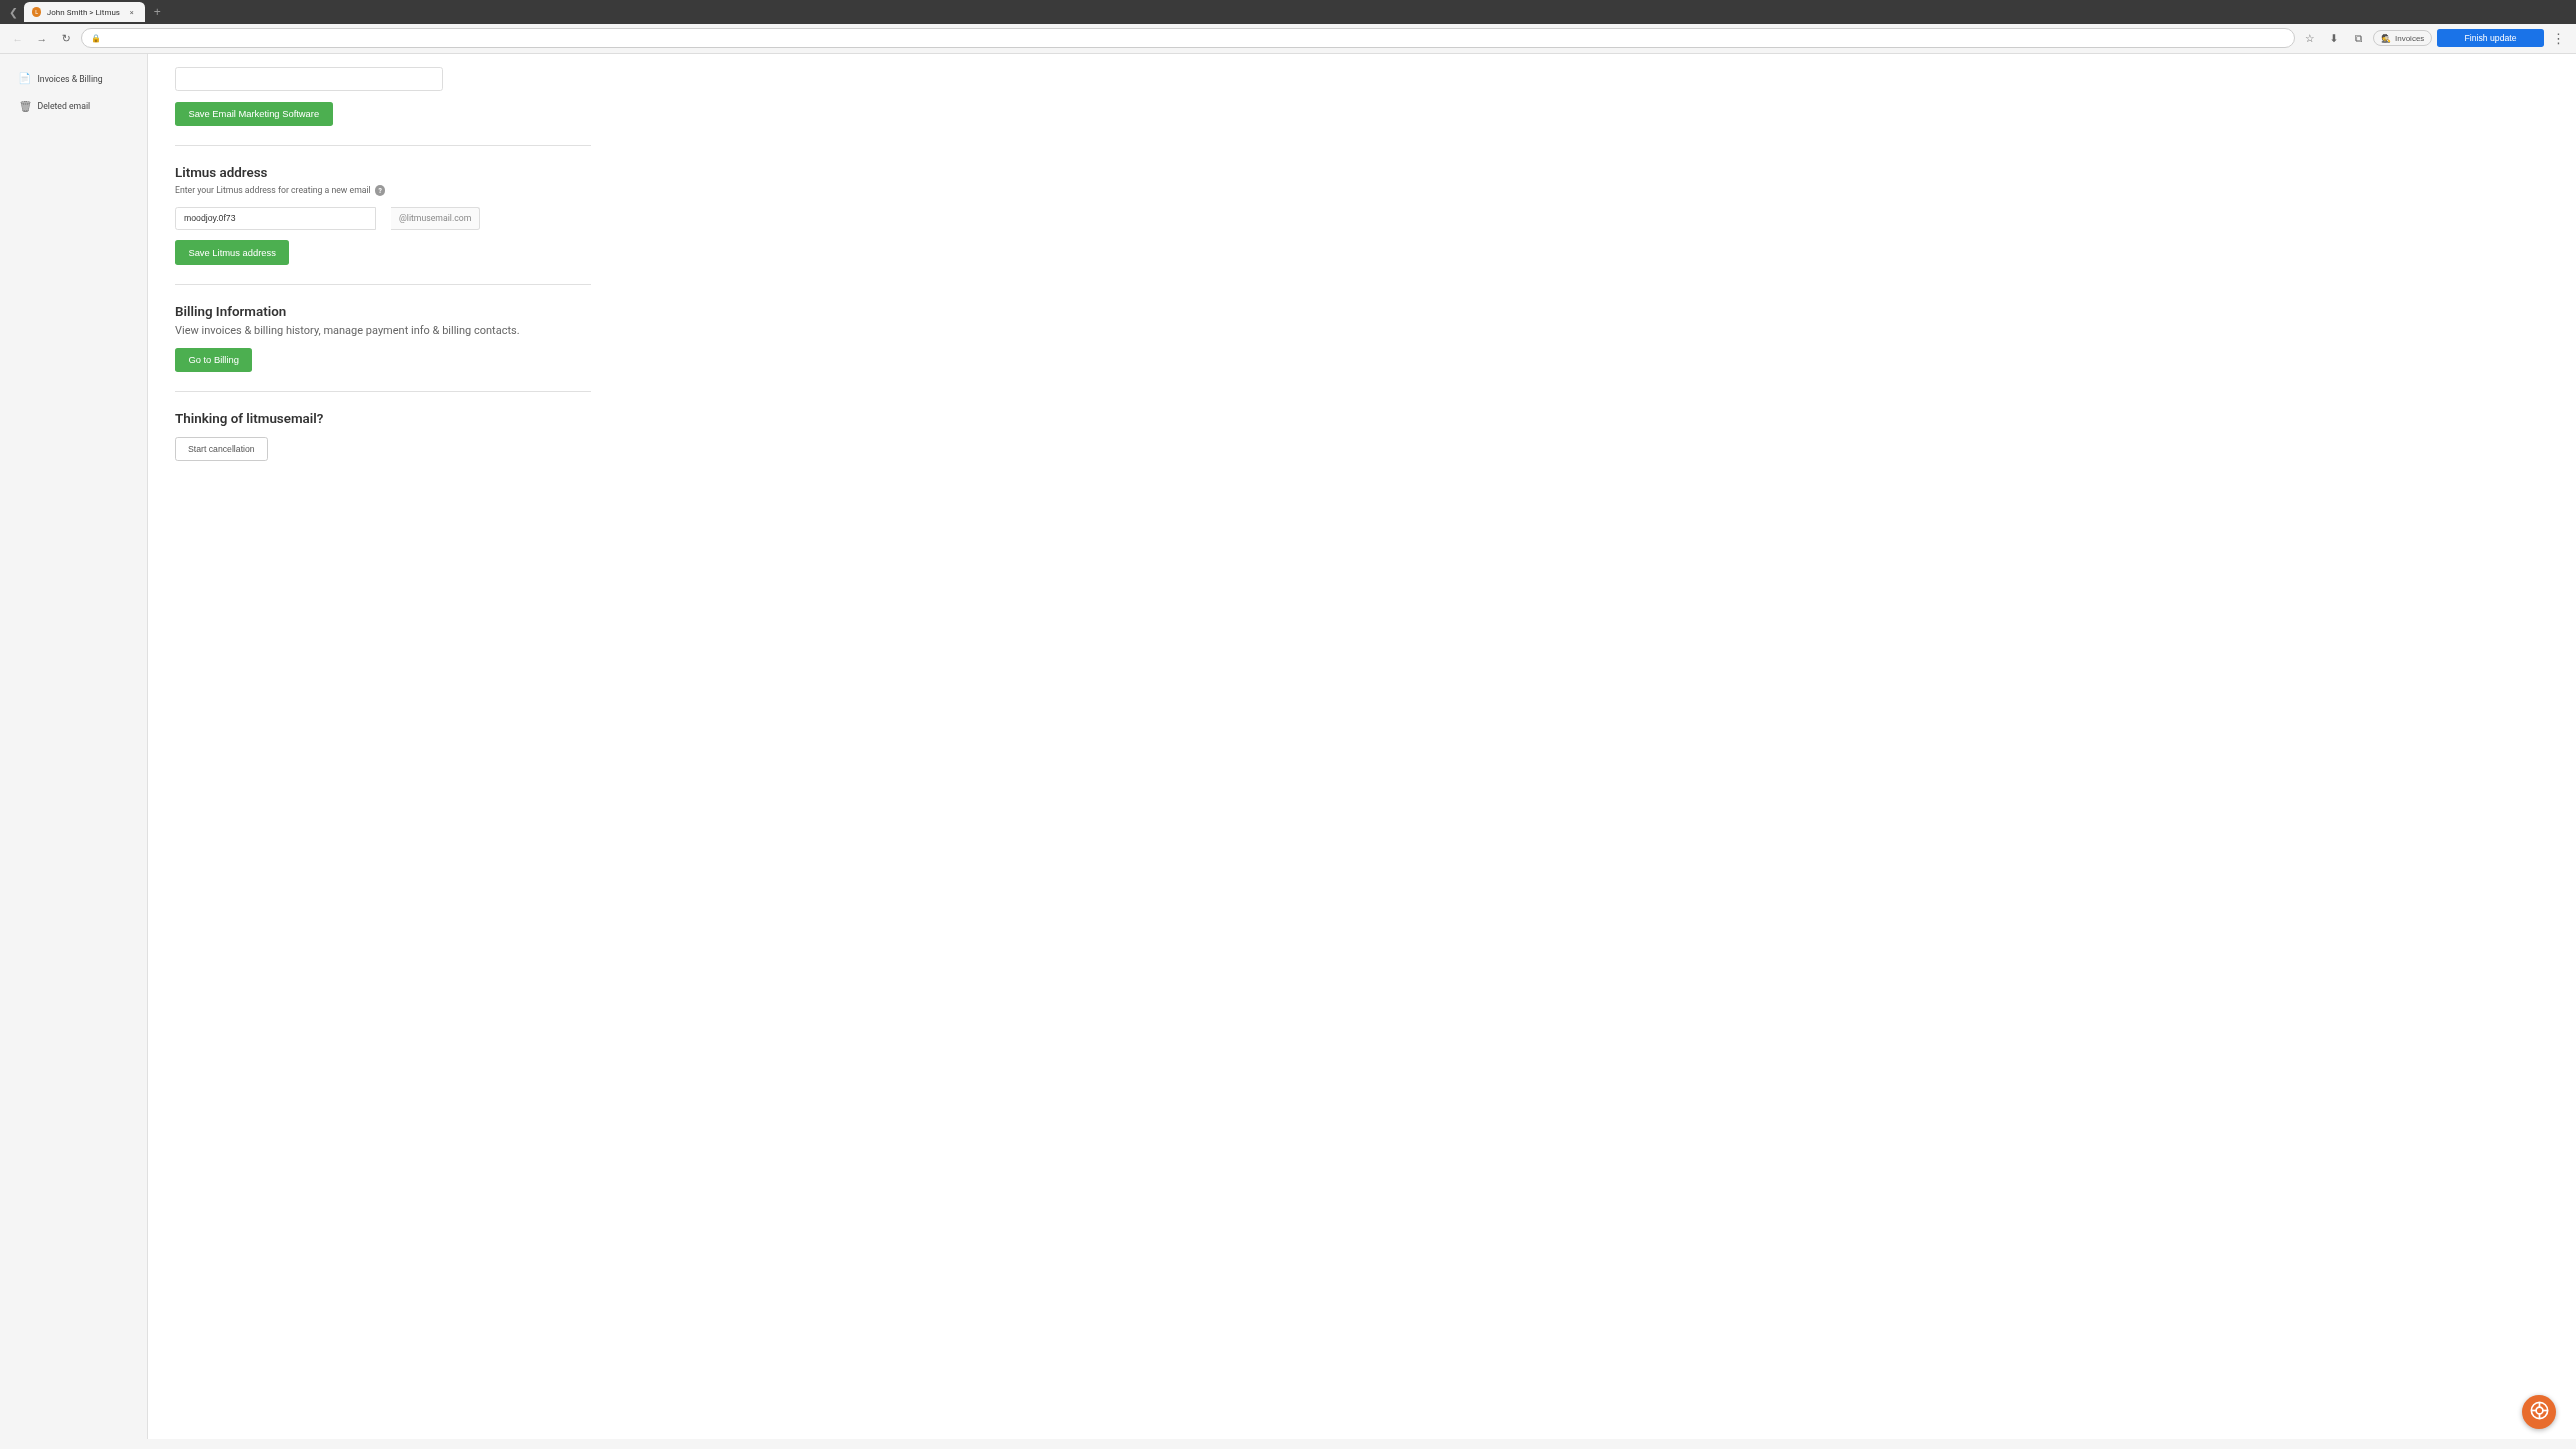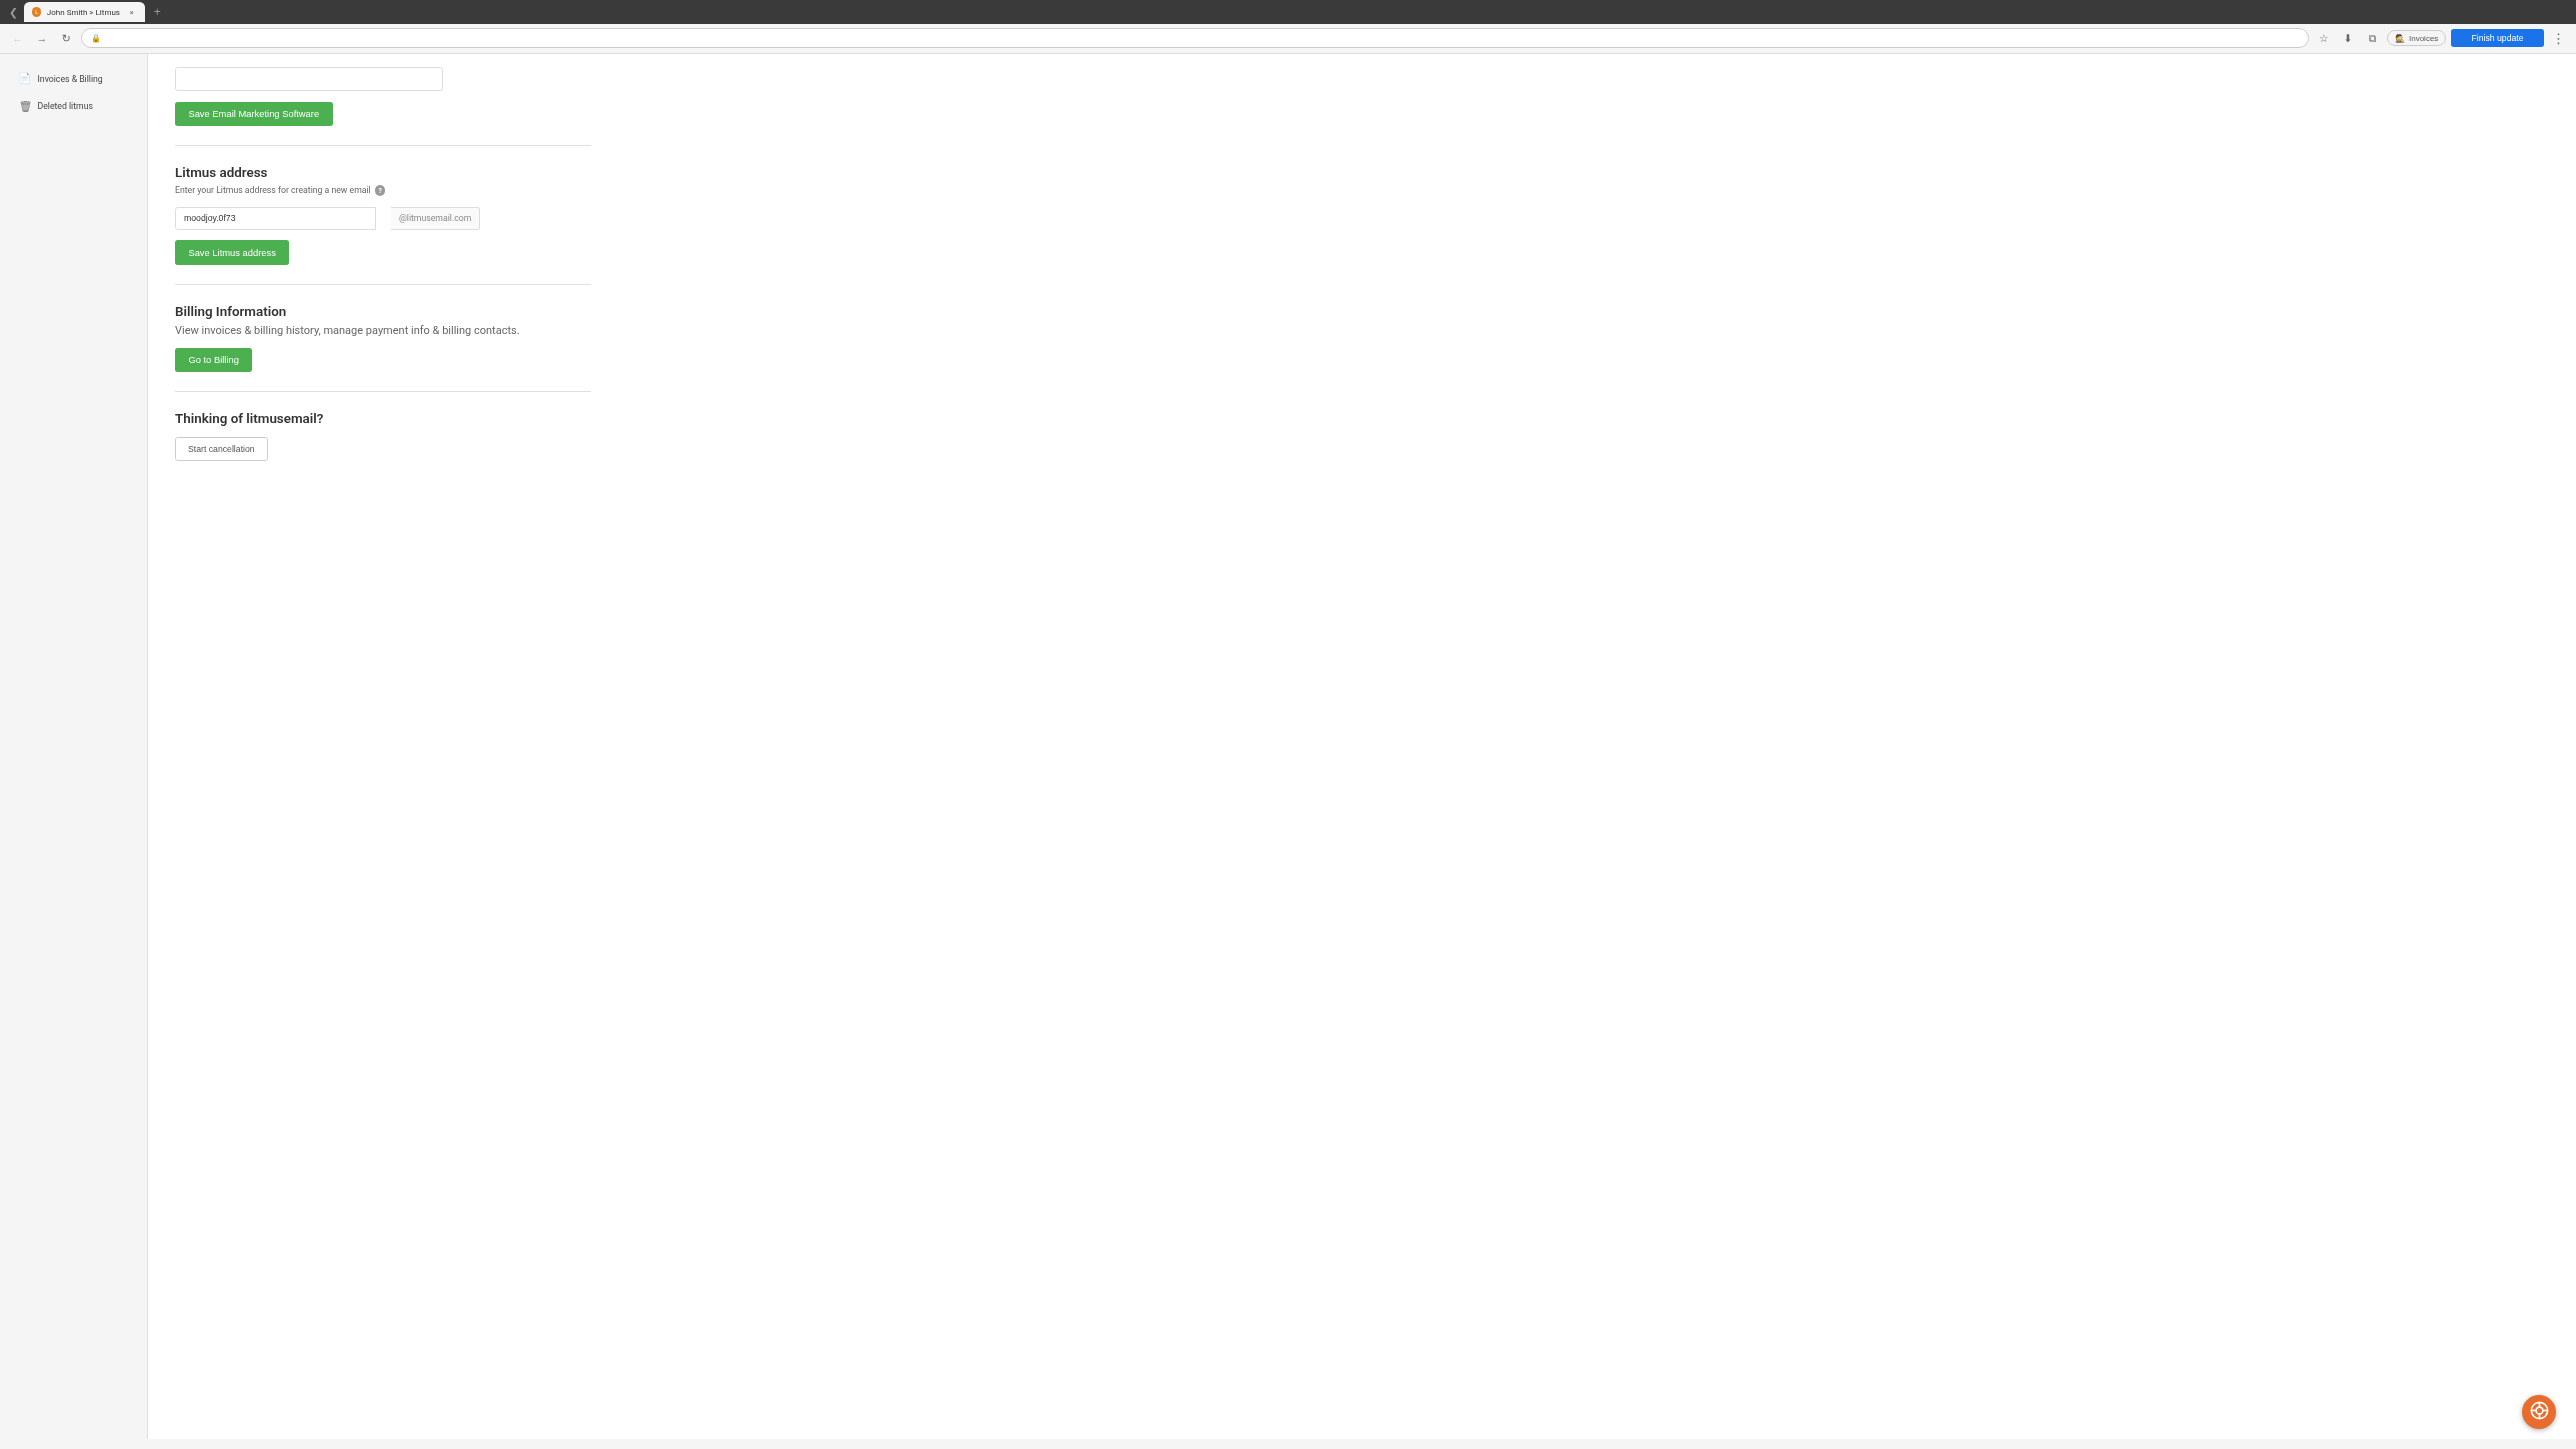--- a/index.html
+++ b/index.html
@@ -114,21 +114,21 @@
       display: flex; align-items: center; gap: 4px;
       padding: 2.7px 6.7px;
       border: 0.7px solid #ccc;
       border-radius: 9.4px;
       background: none;
       cursor: pointer;
       font-size: 8px;
       color: #555;
     }
     .finish-update-btn {
-      padding: 4px 20px;
+      padding: 4px 27px;
       background: #1a73e8;
       color: white;
       border: none;
       border-radius: 2.7px;
       font-size: 8.7px;
       font-weight: 500;
       cursor: pointer;
     }
     .menu-dots {
       width: 19px; height: 19px;
@@ -346,21 +346,21 @@
 
 <div class="app-layout">
 
   <div class="sidebar">
     <div class="sidebar-item">
       <span class="sidebar-icon">📄</span>
       <span>Invoices &amp; Billing</span>
     </div>
     <div class="sidebar-item">
       <span class="sidebar-icon">🗑</span>
-      <span>Deleted litmus</span>
+      <span>Deleted email</span>
     </div>
   </div>
 
   <div class="main-content">
     <div class="content-inner">
       
       <div class="top-input-partial"></div>
 
       
       <button class="btn-green">Save Email Marketing Software</button>

